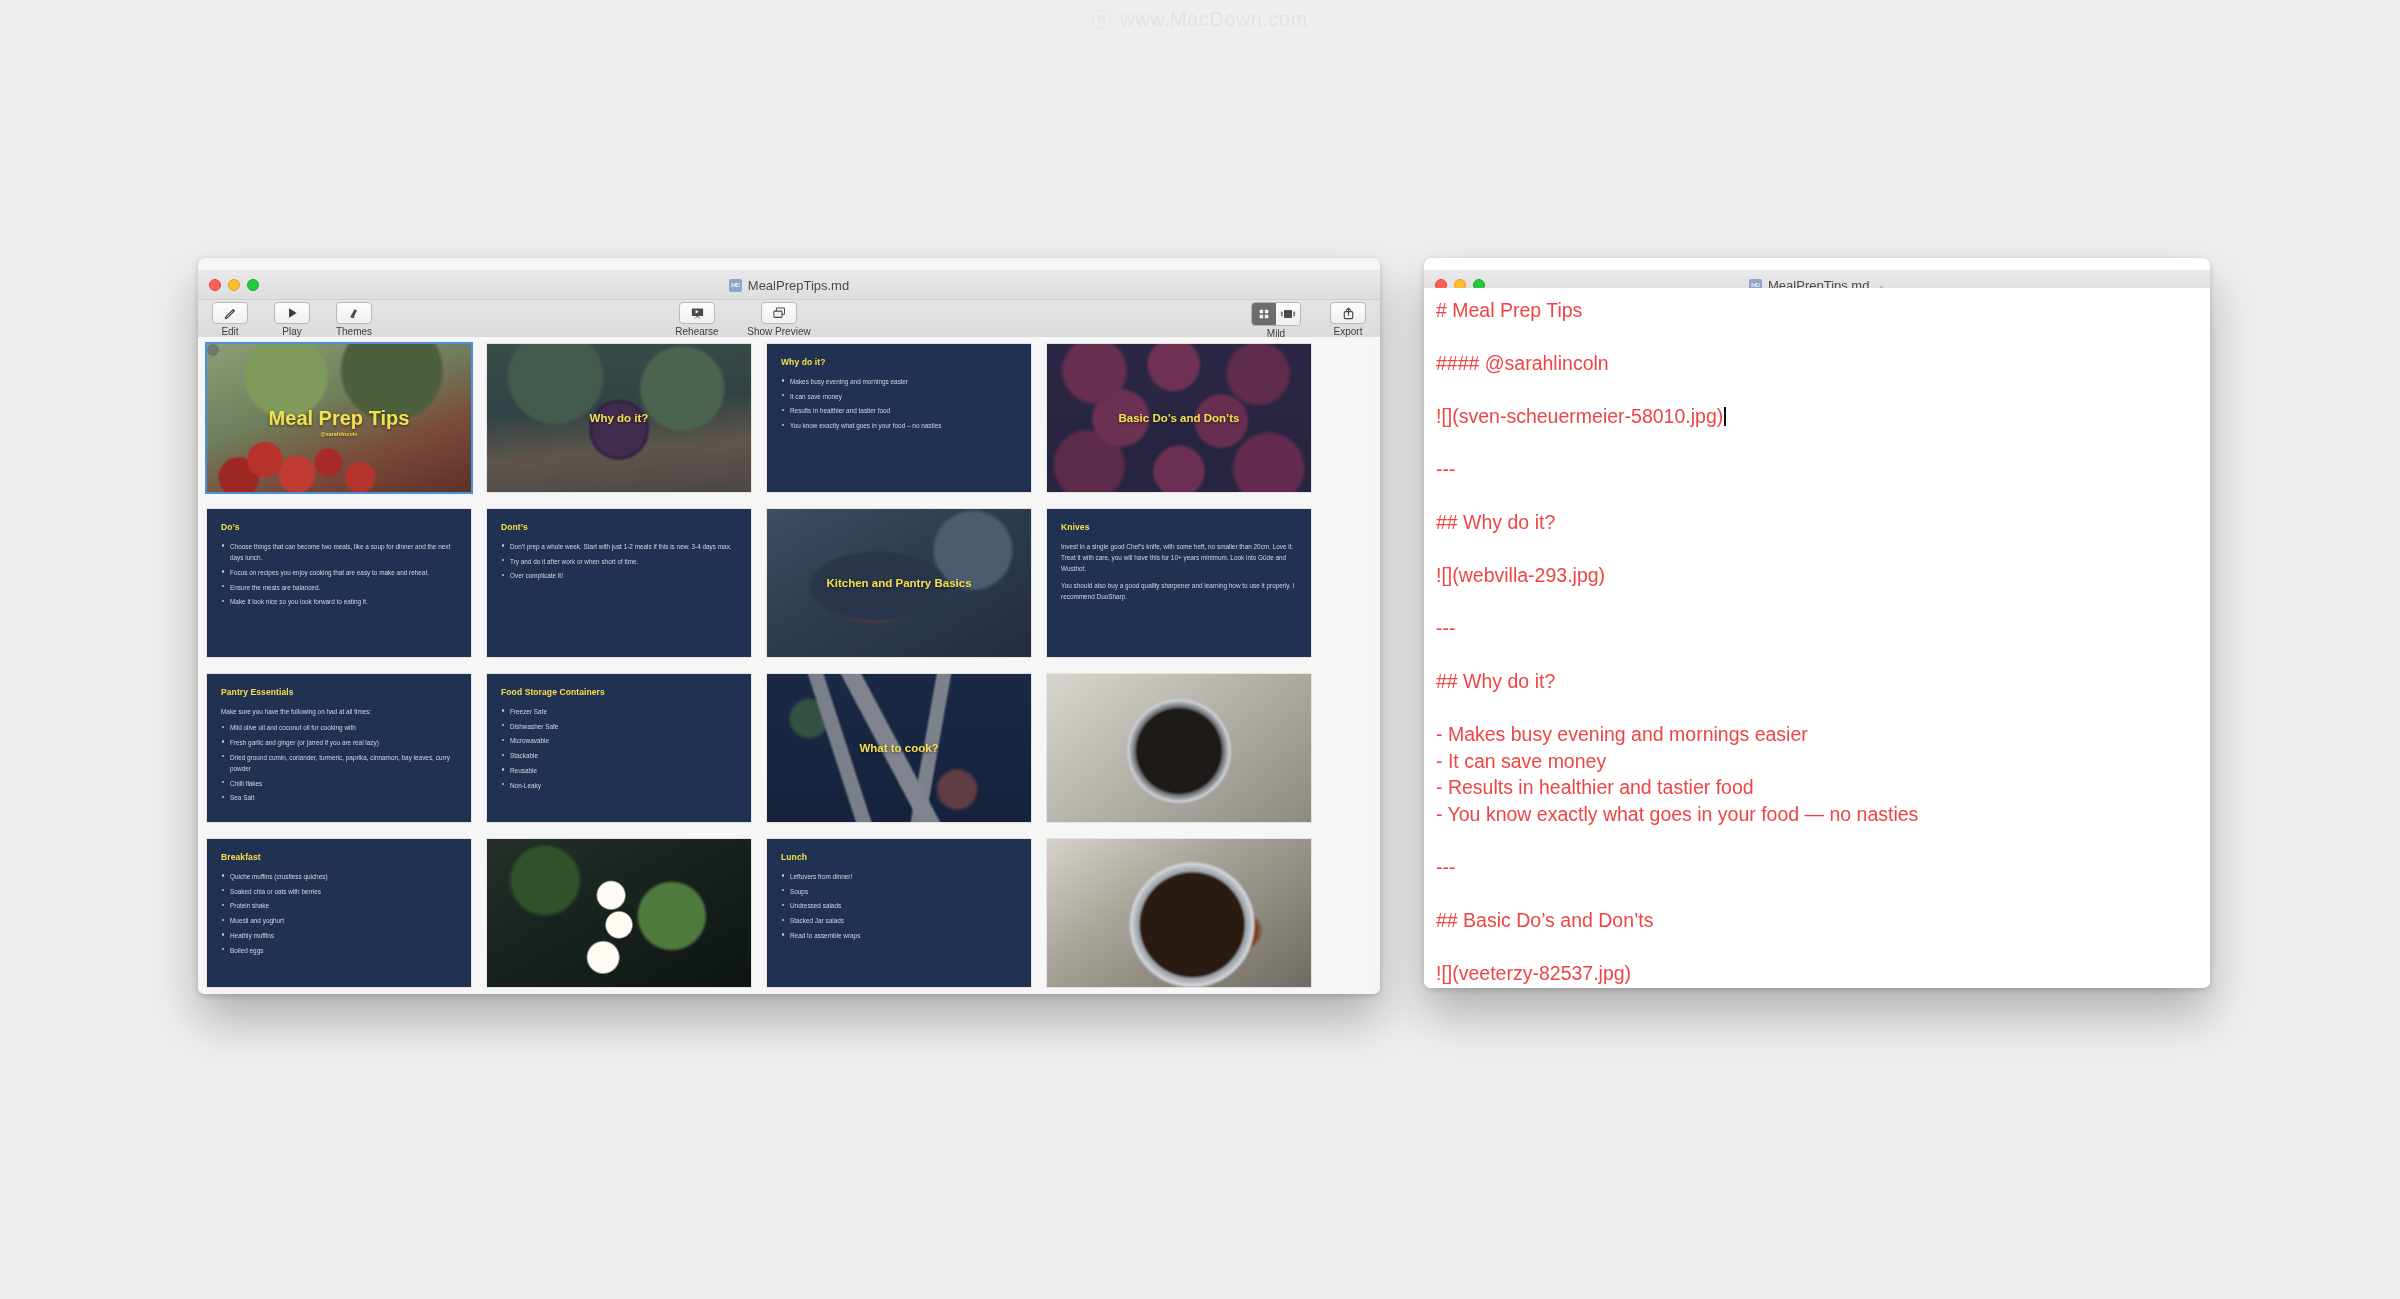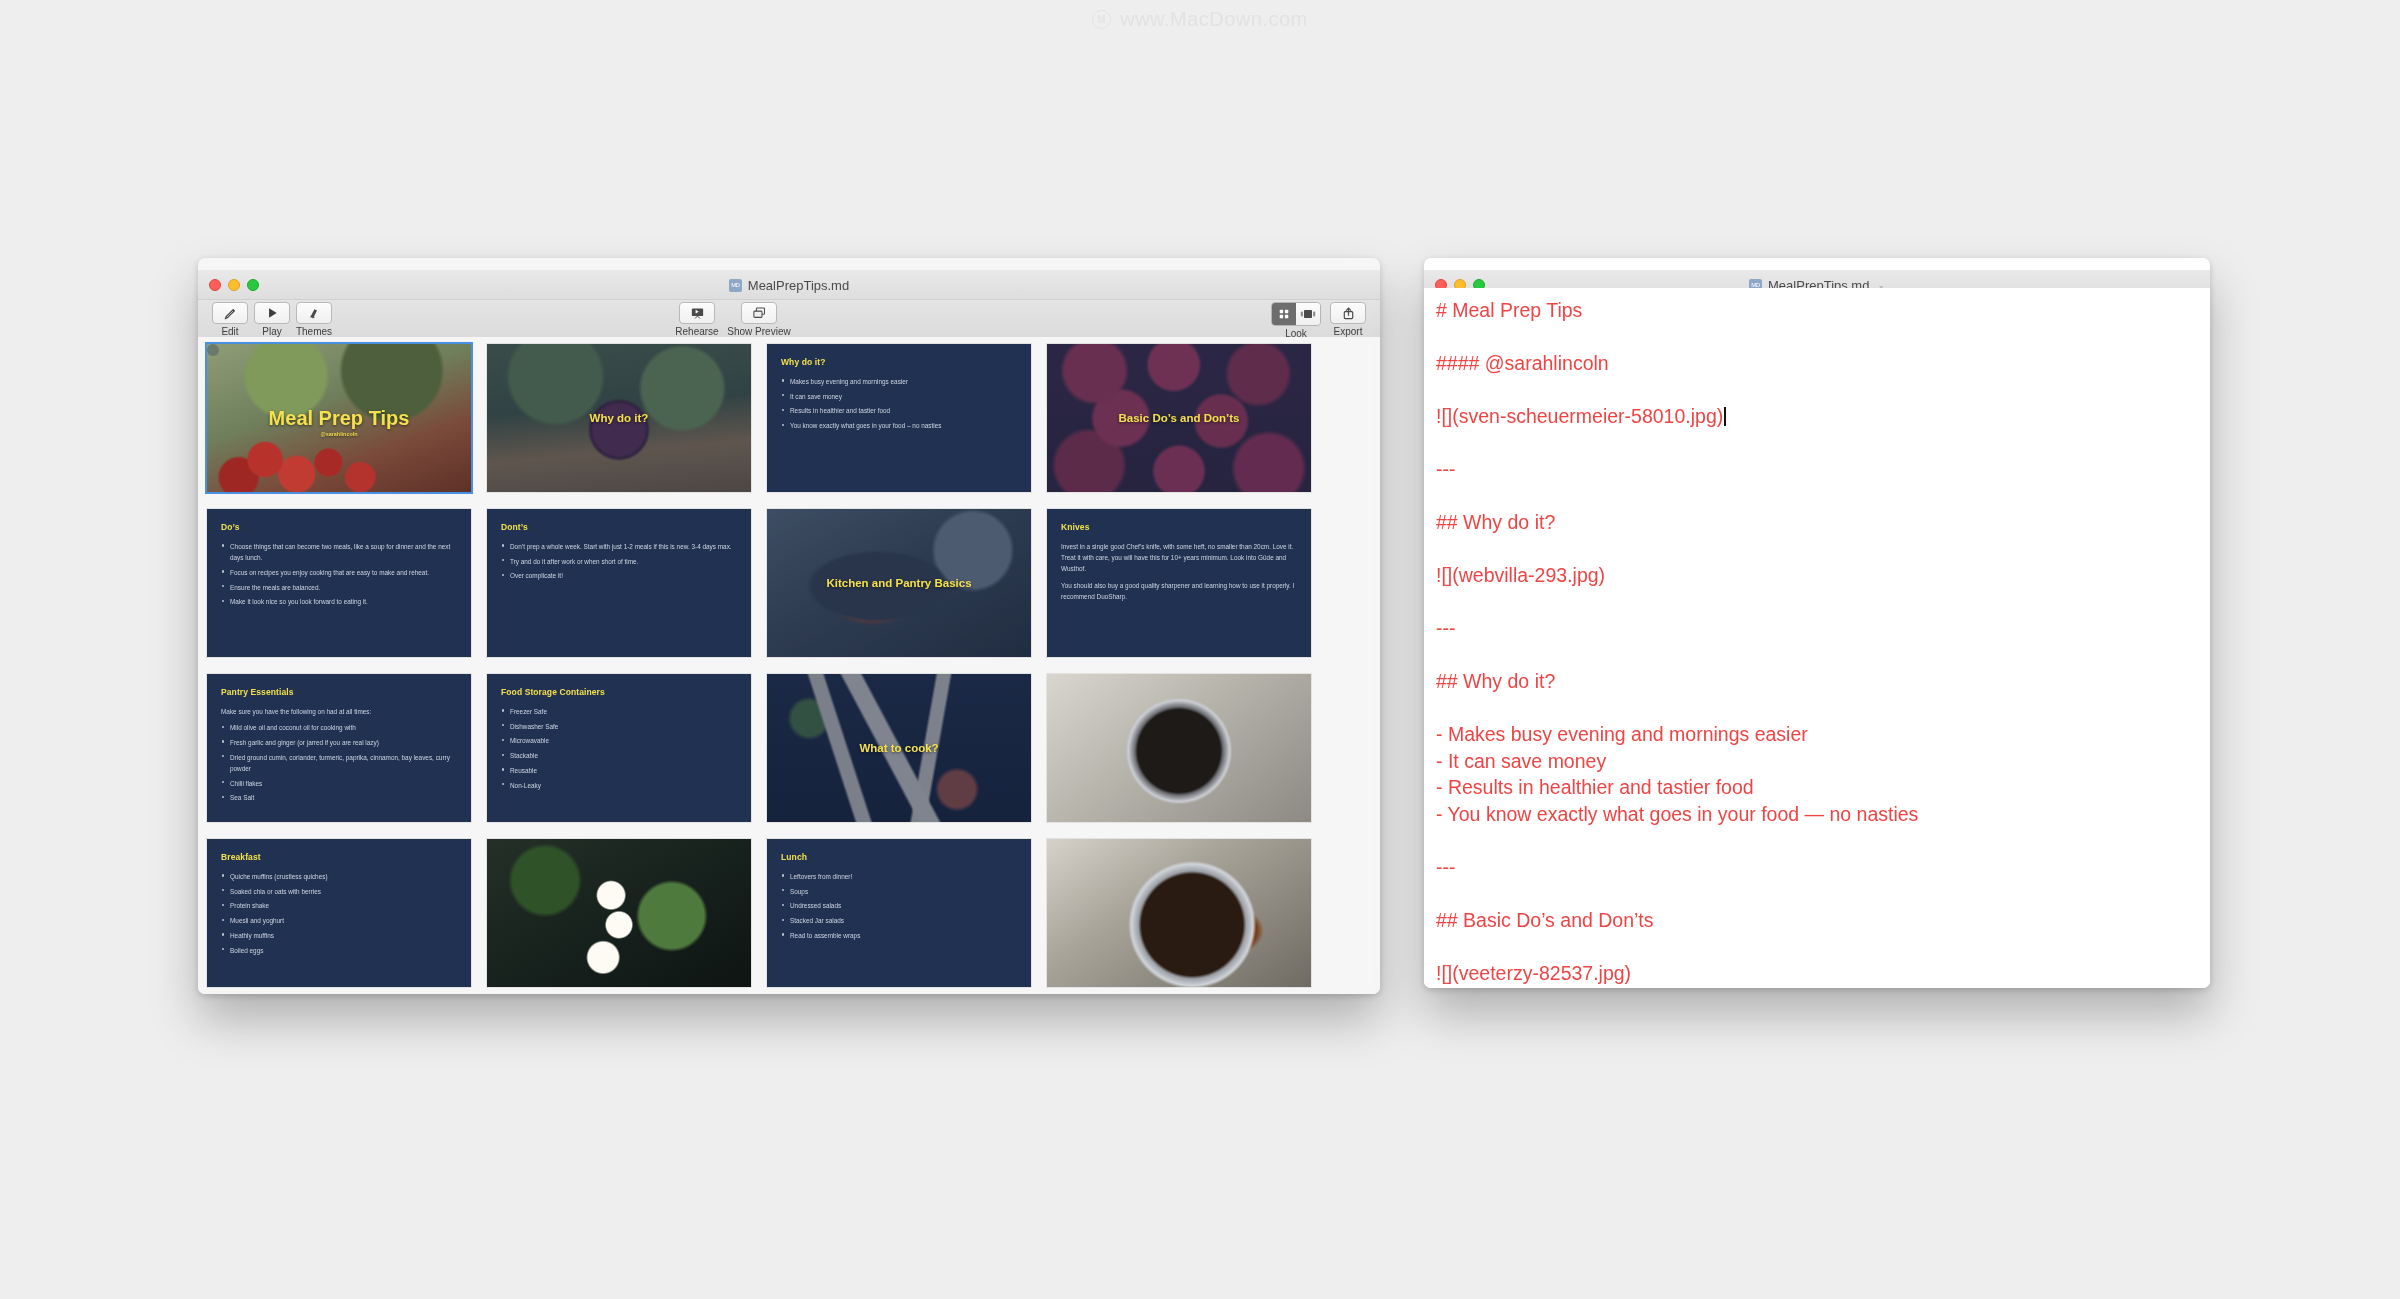--- a/index.html
+++ b/index.html
@@ -53,21 +53,21 @@
     display:flex;align-items:center;justify-content:center;
     font-family:"Liberation Sans",sans-serif; letter-spacing:-.5px;
   }
   .chev { font-size:9px; color:#9a9a9a; margin-left:2px; }
 
   #deck-toolbar {
     height:48px; position:relative;
     background: linear-gradient(#e4e4e4,#d9d9d9);
     border-bottom:1px solid #c6c6c6;
   }
-  .tgroup { position:absolute; top:2px; display:flex; gap:0; }
+  .tgroup { position:absolute; top:2px; display:flex; gap:20px; }
   .tbtn {
     display:flex; flex-direction:column; align-items:center; width:42px;
     cursor:default;
   }
   .tbtn .chip {
     width:36px; height:22px; border-radius:4px;
     background: linear-gradient(#fcfcfc,#f0f0f0);
     border:1px solid #b9b9b9;
     display:flex; align-items:center; justify-content:center;
     box-shadow:0 1px 0 rgba(255,255,255,.7) inset;
@@ -237,21 +237,21 @@
               </svg>
           </span>
           <span class="seg">
             <svg width="16" height="12" viewBox="0 0 20 14">
                 <rect x="5" y="2" width="10" height="10" rx="1" fill="#4a4a4a"></rect>
                 <rect x="1" y="4" width="2.6" height="6" fill="#8a8a8a"></rect>
                 <rect x="16.4" y="4" width="2.6" height="6" fill="#8a8a8a"></rect>
               </svg>
           </span>
         </span>
-        <span class="lbl">Look</span>
+        <span class="lbl">Mild</span>
       </div>
       <div class="tbtn">
         <span class="chip">
           <svg width="13" height="14" viewBox="0 0 18 20">
               <rect x="3" y="8" width="12" height="10" rx="1.4" fill="none" stroke="#4a4a4a" stroke-width="1.7"></rect>
               <path d="M9 14V3M5.5 6.5L9 3l3.5 3.5" stroke="#4a4a4a" stroke-width="1.7" fill="none"></path>
             </svg>
         </span>
         <span class="lbl">Export</span>
       </div>

